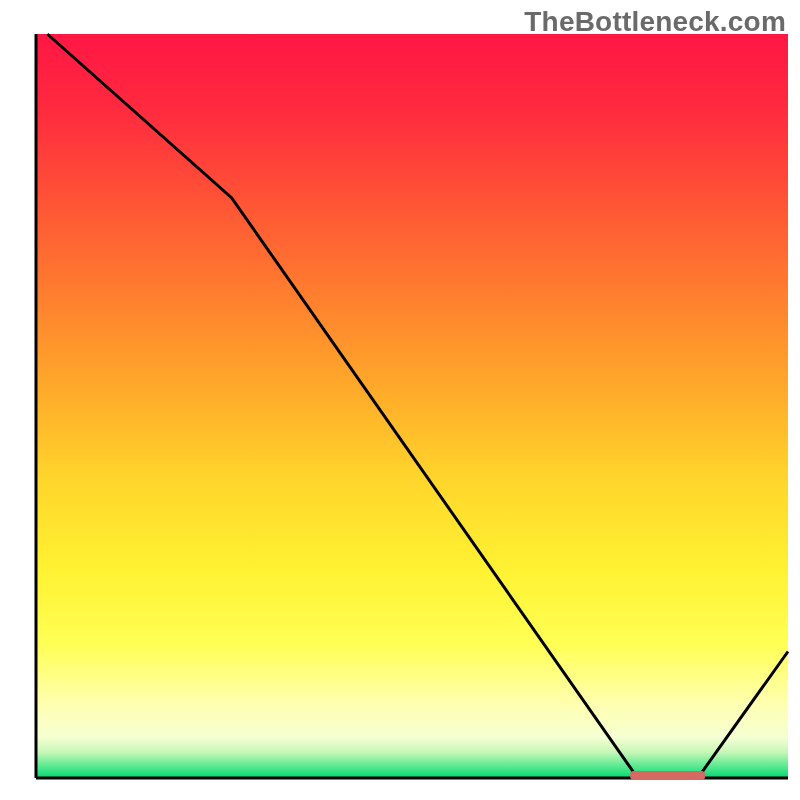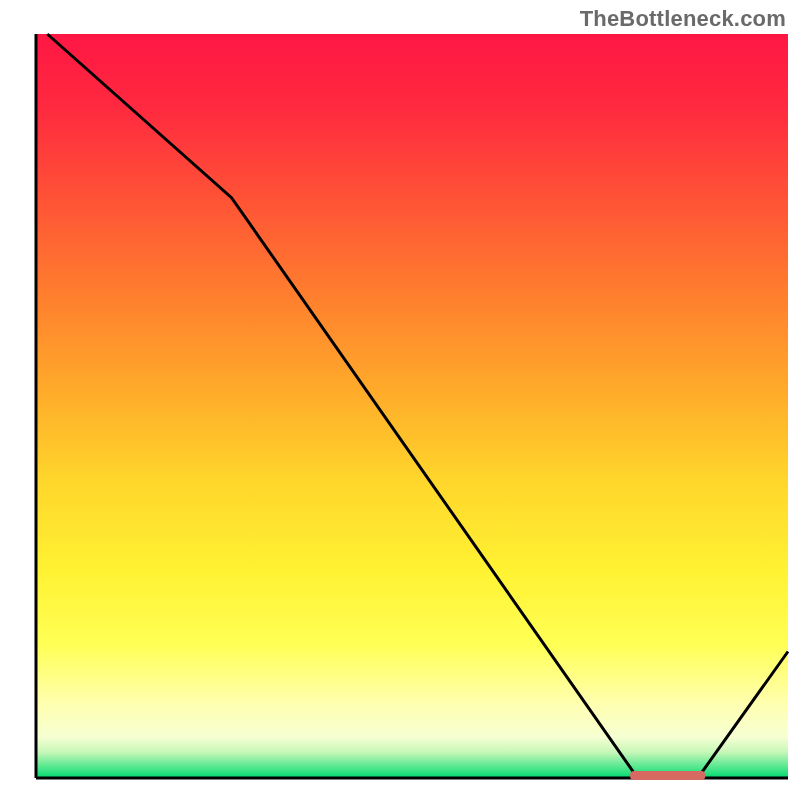--- a/index.html
+++ b/index.html
@@ -13,21 +13,21 @@
   }
   .frame {
     position: relative;
     width: 800px;
     height: 800px;
   }
   .attribution {
     position: absolute;
     top: 6px;
     right: 14px;
-    font-size: 22px;
+    font-size: 28px;
     font-weight: 600;
     color: #6a6a6a;
     letter-spacing: 0.2px;
   }
   svg {
     display: block;
   }
 </style>
 </head>
 <body>

